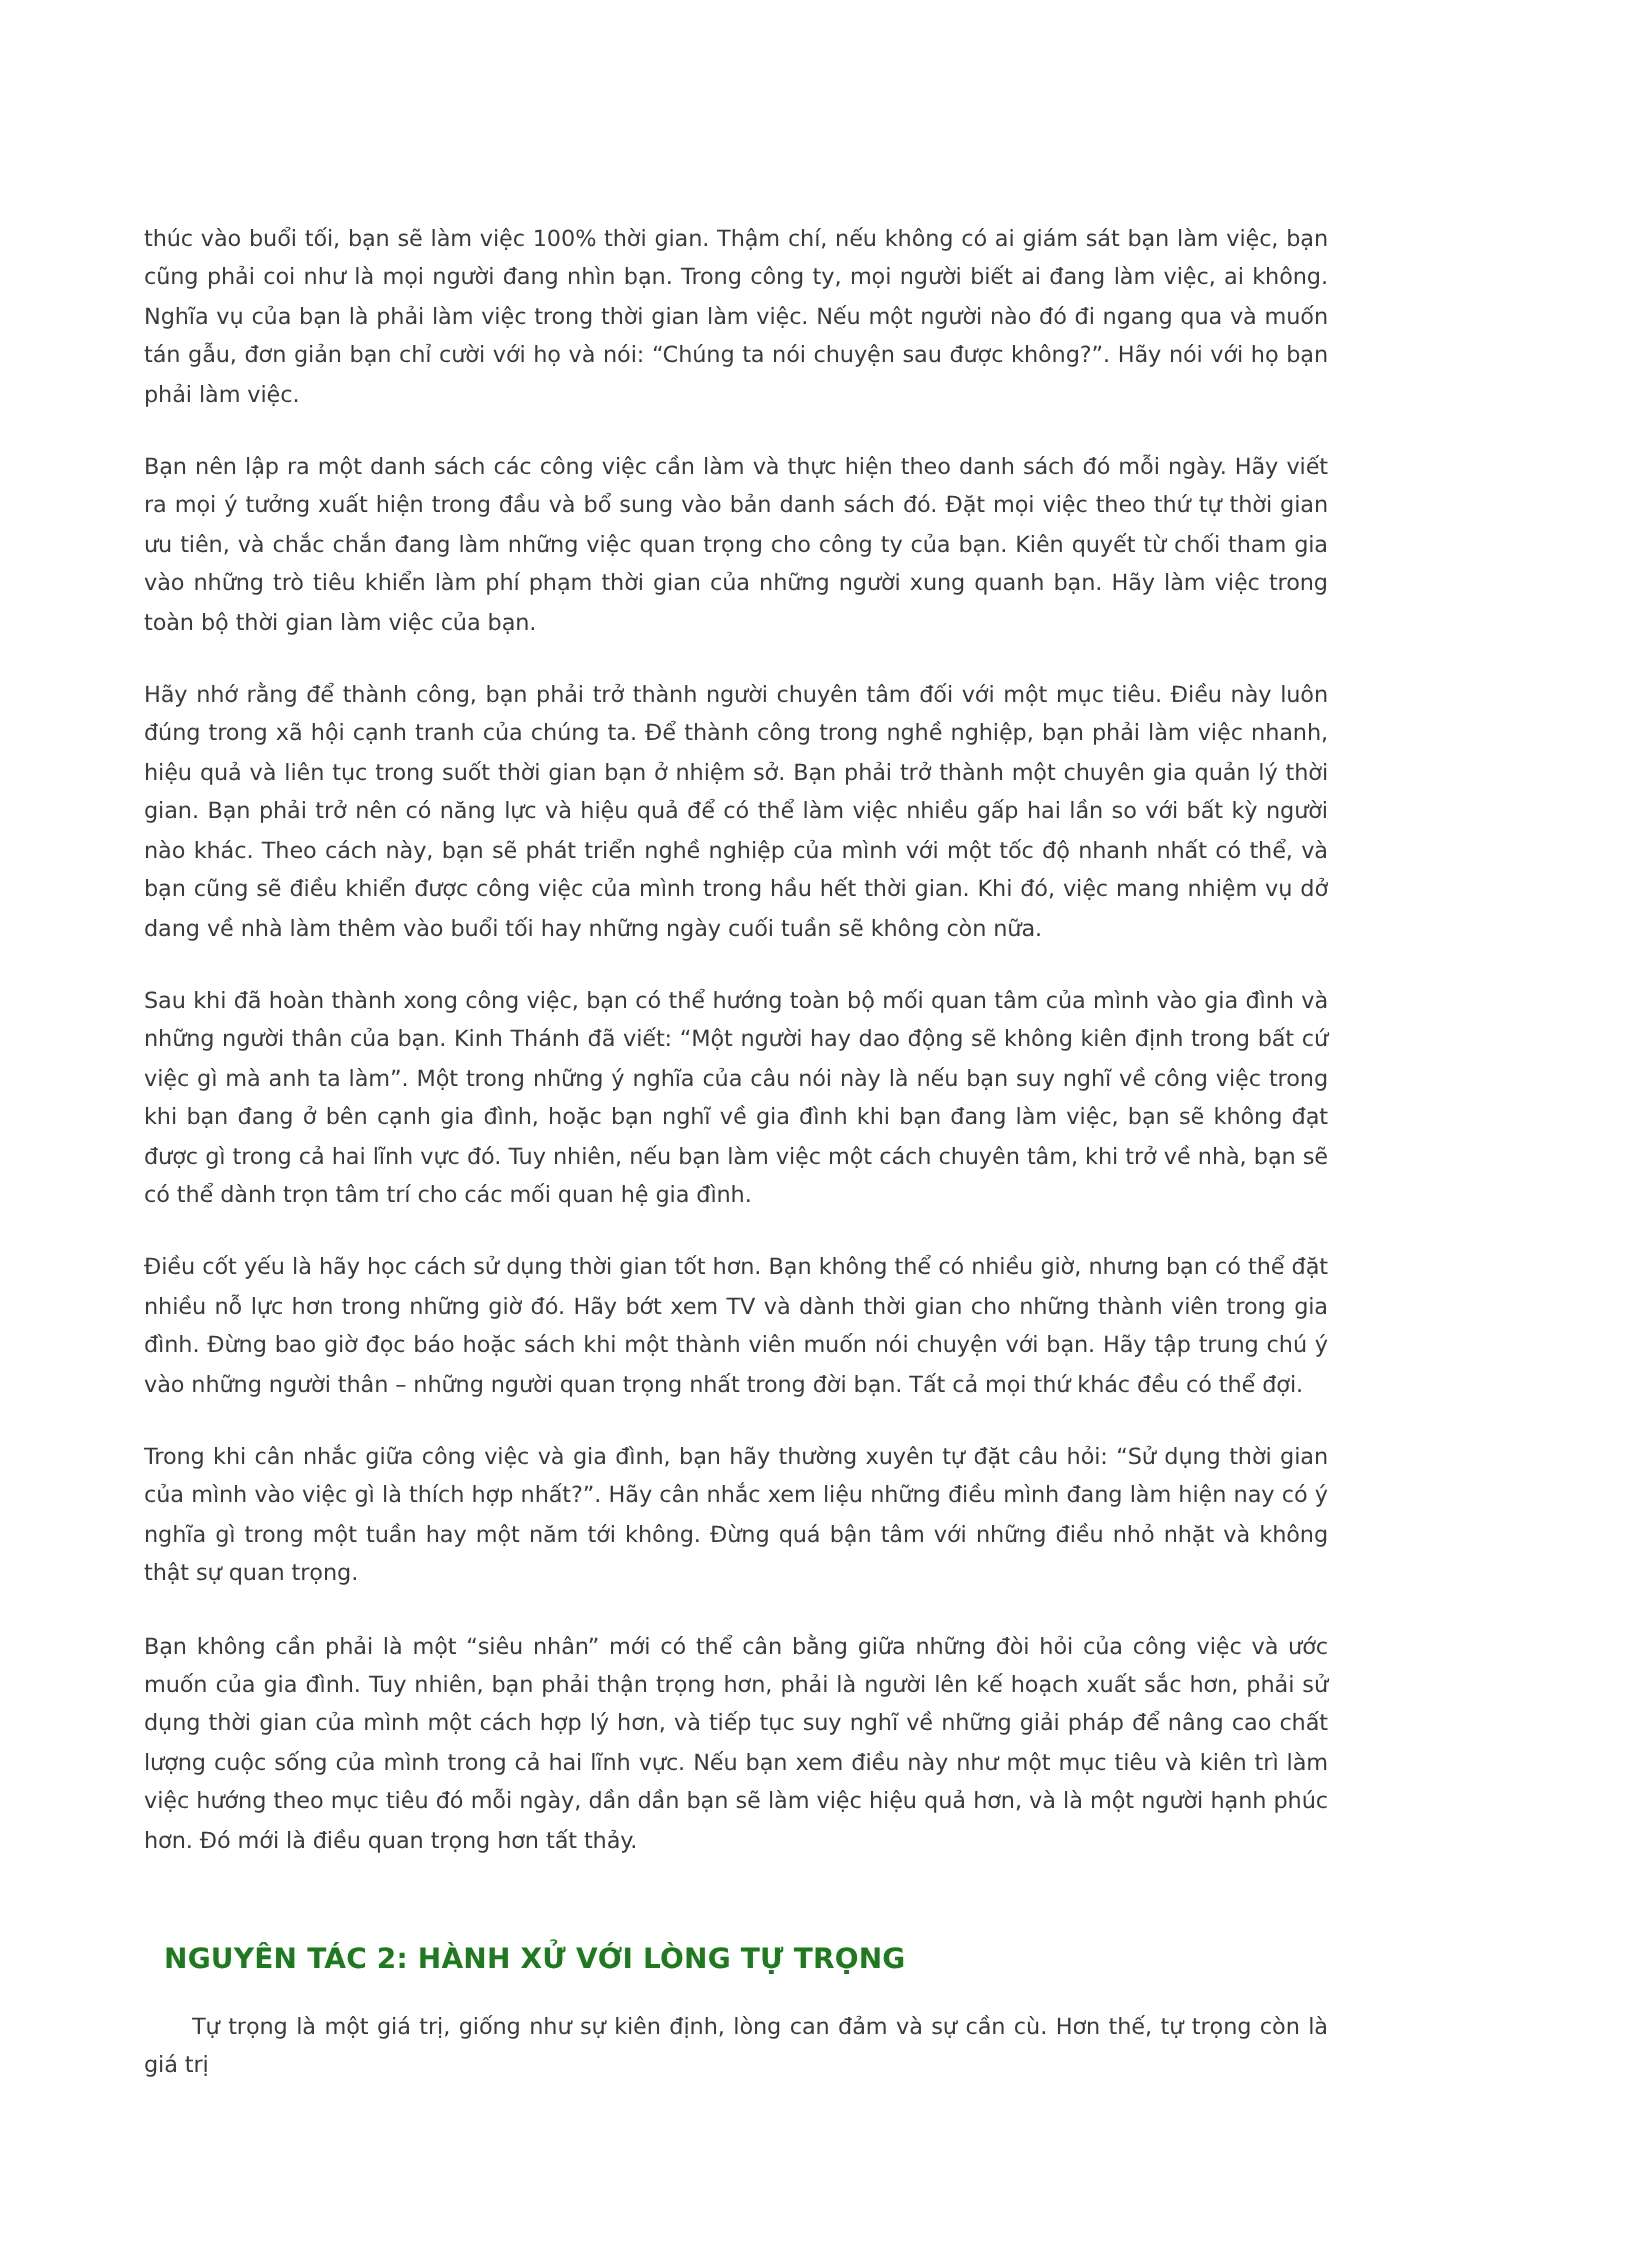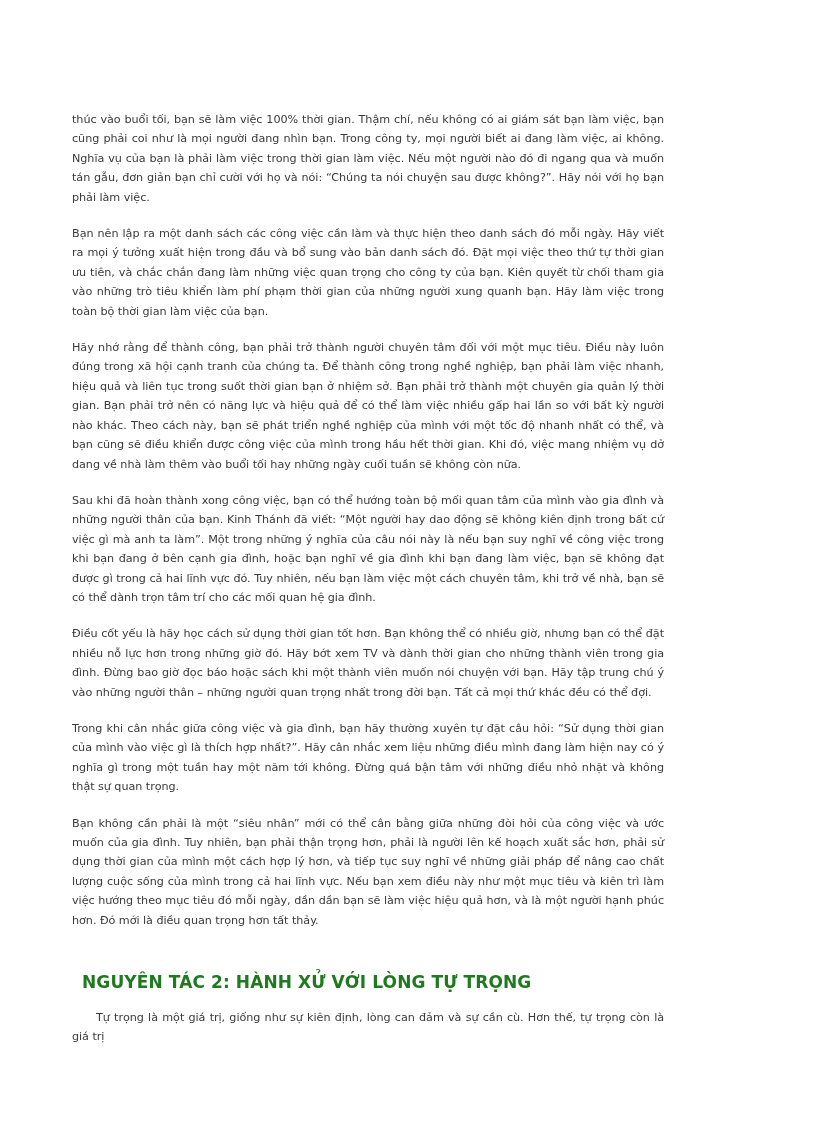--- a/index.html
+++ b/index.html
@@ -27,21 +27,21 @@
     text-align: justify;
     text-justify: inter-word;
     margin: 0 0 17px 0;
     letter-spacing: -0.05px;
   }
   .body-text:last-of-type {
     margin-bottom: 0;
   }
   .heading-2 {
     font-family: "DejaVu Sans", sans-serif;
-    font-size: 17px;
+    font-size: 14px;
     font-weight: bold;
     color: #1f7a1f;
     margin: 42px 0 16px 10px;
     letter-spacing: 0.1px;
   }
   .indented {
     text-indent: 24px;
   }
   .section-body {
     margin-top: 13px;

